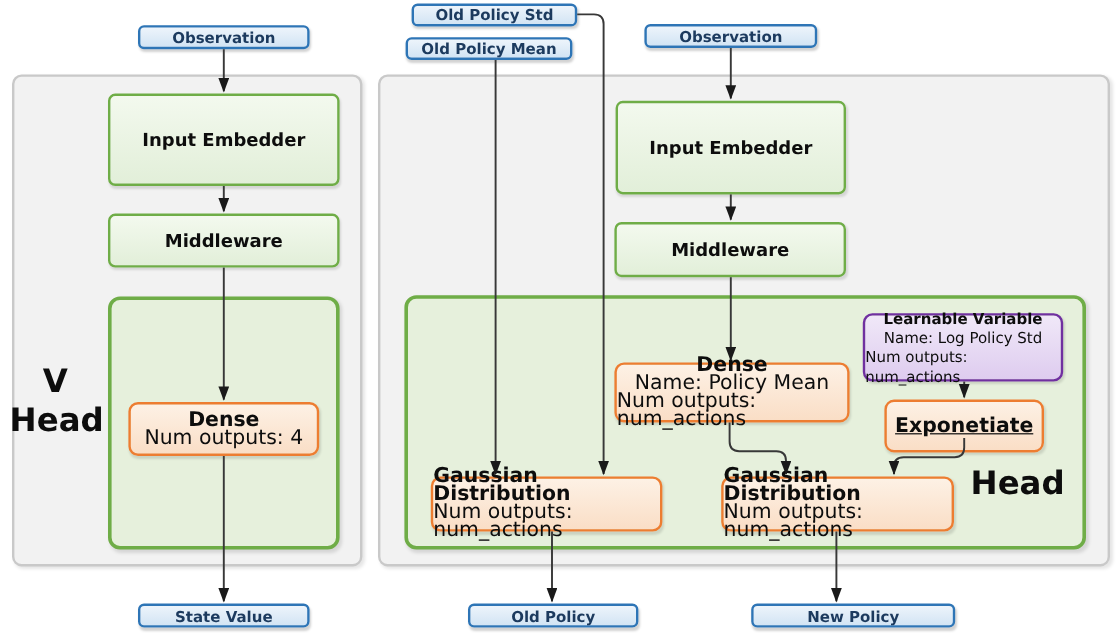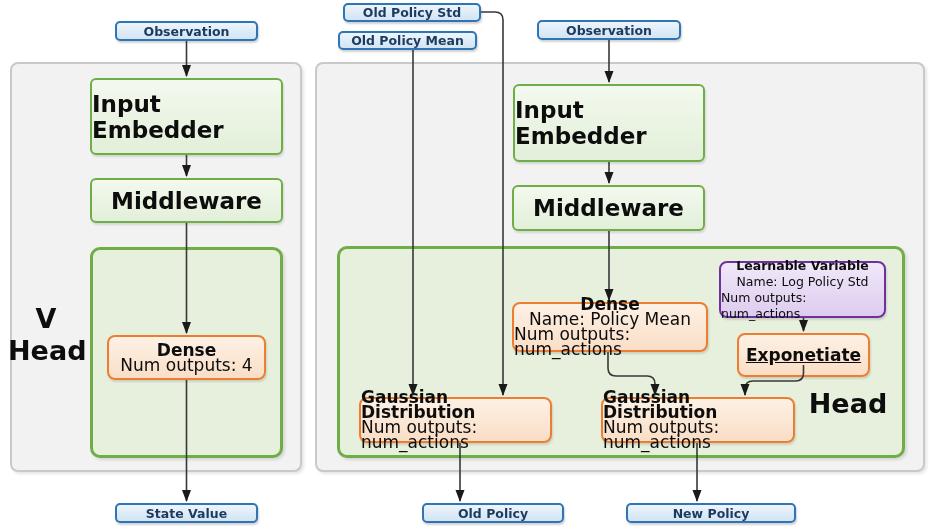--- a/index.html
+++ b/index.html
@@ -30,21 +30,21 @@
     background:linear-gradient(180deg,var(--blue-fill-top,#EDF4FB),var(--blue-fill-bottom,#D2E4F4));
     border:2px solid var(--blue-border,#2E75B6);
     border-radius:5px;
     font-weight:bold;font-size:12.5px;color:#1c3a5e;
     box-shadow:1px 2px 2px rgba(0,0,0,0.18);
   }
   .green{
     background:linear-gradient(180deg,var(--green-fill-top,#F3F9EE),var(--green-fill-bottom,#E2EFD9));
     border:2.5px solid var(--green-border,#6FAD47);
     border-radius:6px;
-    font-weight:bold;font-size:23px;color:#0d0d0d;
+    font-weight:bold;font-size:15px;color:#0d0d0d;
     box-shadow:1px 2px 2px rgba(0,0,0,0.12);
   }
   .green-container{
     position:absolute;
     background:var(--green-container-fill,#E6F0DC);
     border:3px solid var(--green-border,#6FAD47);
     border-radius:10px;
     box-shadow:2px 2px 3px rgba(0,0,0,0.12);
     box-sizing:border-box;
     z-index:2;
@@ -161,21 +161,21 @@
   <div class="node orange" style="left:359px;top:397px;width:193px;height:46px;">
     <span class="bold-line">Gaussian Distribution</span>
     <span>Num outputs: num_actions</span>
   </div>
 
   <div class="node orange" style="left:601px;top:397px;width:194px;height:46px;">
     <span class="bold-line">Gaussian Distribution</span>
     <span>Num outputs: num_actions</span>
   </div>
 
-  <div class="node blue" style="left:390px;top:503px;width:142px;height:20px;margin-left:32px;">
+  <div class="node blue" style="left:390px;top:503px;width:142px;height:20px;">
     <span>Old Policy</span>
   </div>
 
   <div class="node blue" style="left:626px;top:503px;width:170px;height:20px;">
     <span>New Policy</span>
   </div>
 
   <svg id="connectors" width="931" height="529" viewBox="0 0 931 529">
     <defs>
       <marker id="arrow" markerUnits="userSpaceOnUse" markerWidth="13" markerHeight="10" refX="11" refY="4.5" orient="auto">

